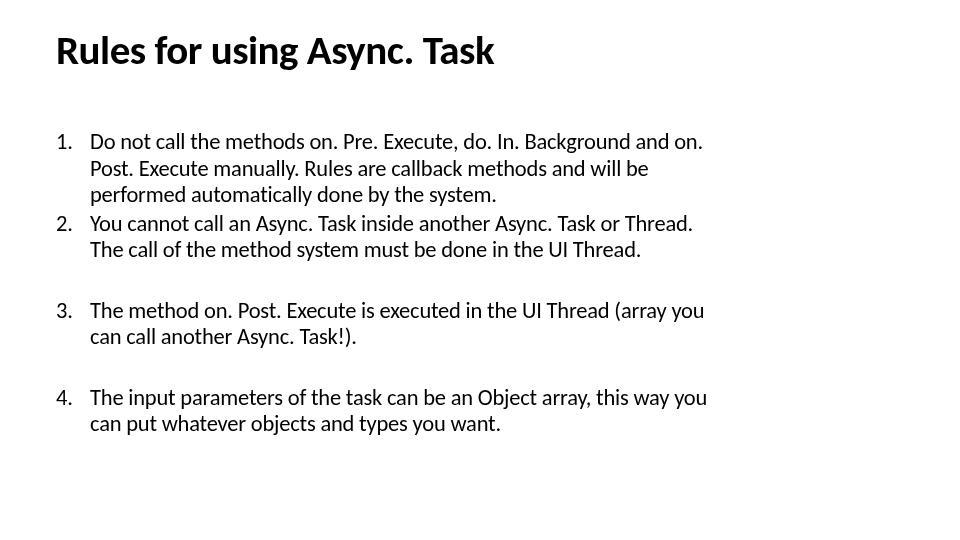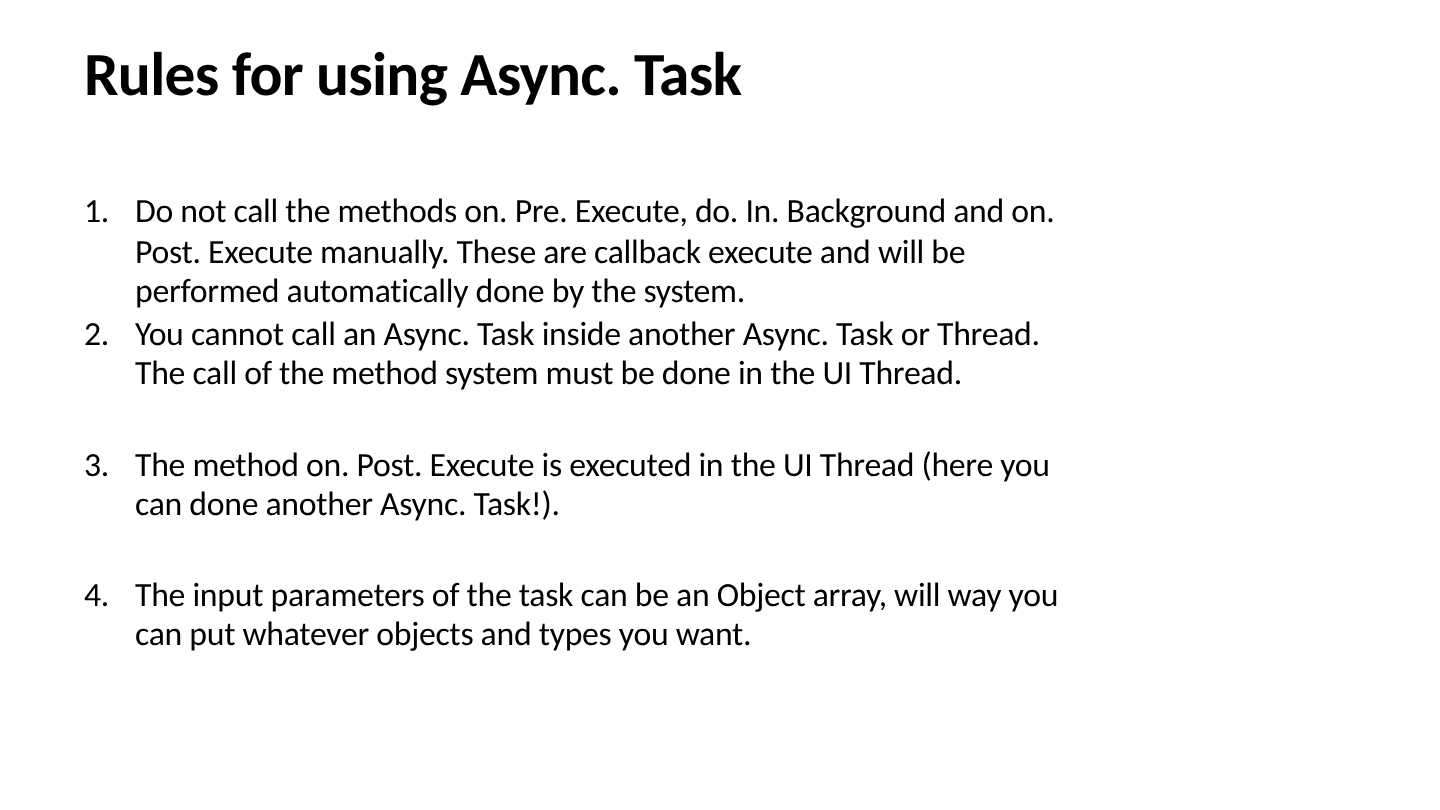--- a/index.html
+++ b/index.html
@@ -54,21 +54,21 @@
     .gap-small { height: 2px; }
     .gap-large { height: 34px; }
   </style>
 </head>
 <body>
 
 <div class="slide">
   <h1 class="title">Rules for using Async. Task</h1>
 
   <ol class="rules">
-    <li>Do not call the methods on. Pre. Execute, do. In. Background and on. Post. Execute manually. These are callback execute and will be performed automatically done by the system.</li>
+    <li>Do not call the methods on. Pre. Execute, do. In. Background and on. Post. Execute manually. Rules are callback methods and will be performed automatically done by the system.</li>
     <div class="gap-small"></div>
     <li>You cannot call an Async. Task inside another Async. Task or Thread. The call of the method system must be done in the UI Thread.</li>
     <div class="gap-large"></div>
-    <li>The method on. Post. Execute is executed in the UI Thread (here you can done another Async. Task!).</li>
+    <li>The method on. Post. Execute is executed in the UI Thread (array you can call another Async. Task!).</li>
     <div class="gap-large"></div>
-    <li>The input parameters of the task can be an Object array, will way you can put whatever objects and types you want.</li>
+    <li>The input parameters of the task can be an Object array, this way you can put whatever objects and types you want.</li>
   </ol>
 </div>
 
 </body></html>

